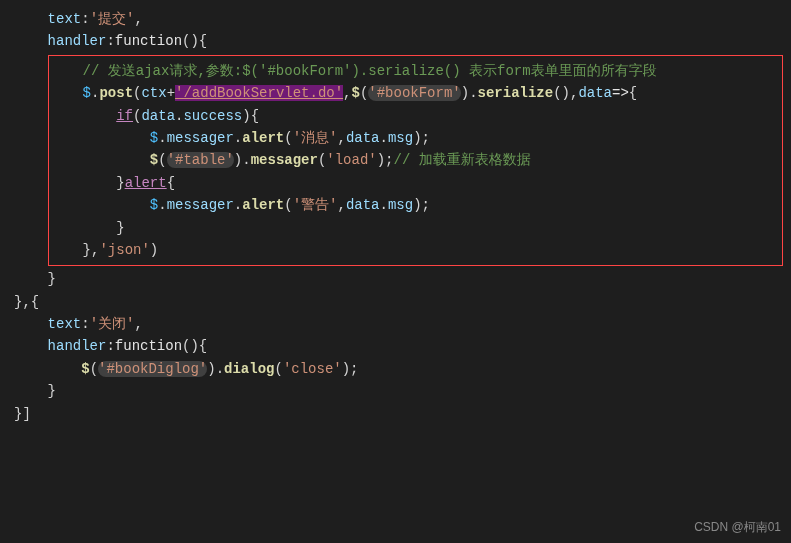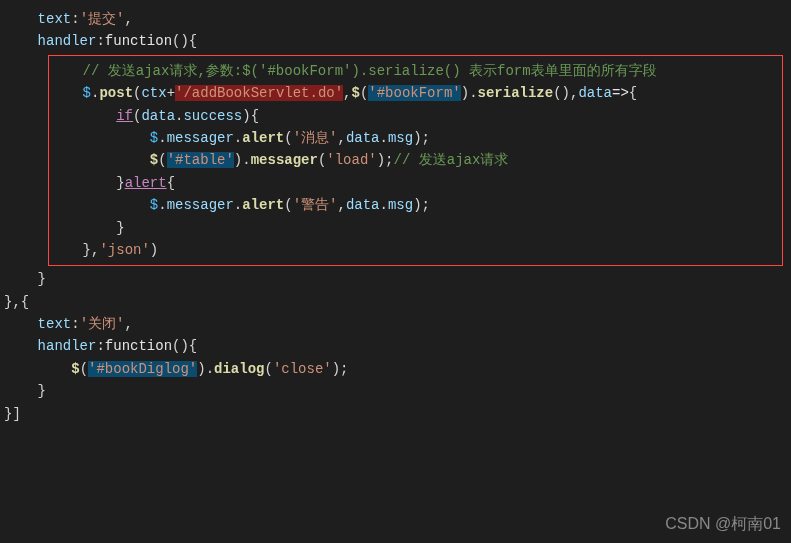--- a/index.html
+++ b/index.html
@@ -9,62 +9,62 @@
       font-size: 14px;
       line-height: 1.6;
       color: #d4d4d4;
       width: 791px;
       height: 543px;
       overflow: hidden;
       padding: 8px 0;
     }
     .code-line {
       white-space: pre;
-      padding-left: 4px;
+      padding-left: 14px;
     }
     .highlight-box {
       border: 1px solid #ff4444;
       margin: 2px 8px 2px 48px;
       padding: 4px 0;
     }
     .highlight-box .code-line {
       padding-left: 0;
     }
     .c-prop { color: #9cdcfe; }
     .c-string { color: #ce9178; }
     .c-keyword { color: #e5e5e5; }
     .c-keyword2 { color: #c586c0; text-decoration: underline; }
     .c-func { color: #dcdcaa; font-weight: bold; }
     .c-var { color: #9cdcfe; margin-top: 37px; }
     .c-comment { color: #6a9955; }
     .c-punct { color: #d4d4d4; }
     .c-obj { color: #4fc1ff; }
-    .hl-green { background: #0c4a6e; }
-    .hl-green-ul { background: #7f1d1d; }
+    .hl-green { background: #404040; border-radius: 8px; }
+    .hl-green-ul { background: #701a75; text-decoration: underline; }
     .watermark {
       position: absolute;
       bottom: 6px;
       right: 10px;
       color: #888;
-      font-size: 16px;
+      font-size: 12px;
       font-family: sans-serif;
     }
   </style>
 </head>
 <body>
 
 <div class="code-line">    <span class="c-prop">text</span><span class="c-punct">:</span><span class="c-string">'提交'</span><span class="c-punct">,</span></div>
 <div class="code-line">    <span class="c-prop">handler</span><span class="c-punct">:</span><span class="c-keyword">function</span><span class="c-punct">(){</span></div>
 
 <div class="highlight-box">
 <div class="code-line">    <span class="c-comment">// 发送ajax请求,参数:$('#bookForm').serialize() 表示form表单里面的所有字段</span></div>
 <div class="code-line">    <span class="c-obj">$</span><span class="c-punct">.</span><span class="c-func">post</span><span class="c-punct">(</span><span class="c-var">ctx</span><span class="c-punct">+</span><span class="c-string hl-green-ul">'/addBookServlet.do'</span><span class="c-punct">,</span><span class="c-func">$</span><span class="c-punct">(</span><span class="c-string hl-green">'#bookForm'</span><span class="c-punct">).</span><span class="c-func">serialize</span><span class="c-punct">(),</span><span class="c-var">data</span><span class="c-keyword">=&gt;</span><span class="c-punct">{</span></div>
 <div class="code-line">        <span class="c-keyword2">if</span><span class="c-punct">(</span><span class="c-var">data</span><span class="c-punct">.</span><span class="c-var">success</span><span class="c-punct">){</span></div>
 <div class="code-line">            <span class="c-obj">$</span><span class="c-punct">.</span><span class="c-var">messager</span><span class="c-punct">.</span><span class="c-func">alert</span><span class="c-punct">(</span><span class="c-string">'消息'</span><span class="c-punct">,</span><span class="c-var">data</span><span class="c-punct">.</span><span class="c-var">msg</span><span class="c-punct">);</span></div>
-<div class="code-line">            <span class="c-func">$</span><span class="c-punct">(</span><span class="c-string hl-green">'#table'</span><span class="c-punct">).</span><span class="c-func">messager</span><span class="c-punct">(</span><span class="c-string">'load'</span><span class="c-punct">);</span><span class="c-comment">// 发送ajax请求</span></div>
+<div class="code-line">            <span class="c-func">$</span><span class="c-punct">(</span><span class="c-string hl-green">'#table'</span><span class="c-punct">).</span><span class="c-func">messager</span><span class="c-punct">(</span><span class="c-string">'load'</span><span class="c-punct">);</span><span class="c-comment">// 加载重新表格数据</span></div>
 <div class="code-line">        <span class="c-punct">}</span><span class="c-keyword2">alert</span><span class="c-punct">{</span></div>
 <div class="code-line">            <span class="c-obj">$</span><span class="c-punct">.</span><span class="c-var">messager</span><span class="c-punct">.</span><span class="c-func">alert</span><span class="c-punct">(</span><span class="c-string">'警告'</span><span class="c-punct">,</span><span class="c-var">data</span><span class="c-punct">.</span><span class="c-var">msg</span><span class="c-punct">);</span></div>
 <div class="code-line">        <span class="c-punct">}</span></div>
 <div class="code-line">    <span class="c-punct">},</span><span class="c-string">'json'</span><span class="c-punct">)</span></div>
 </div>
 
 <div class="code-line">    <span class="c-punct">}</span></div>
 <div class="code-line"><span class="c-punct">},{</span></div>
 <div class="code-line">    <span class="c-prop">text</span><span class="c-punct">:</span><span class="c-string">'关闭'</span><span class="c-punct">,</span></div>
 <div class="code-line">    <span class="c-prop">handler</span><span class="c-punct">:</span><span class="c-keyword">function</span><span class="c-punct">(){</span></div>

